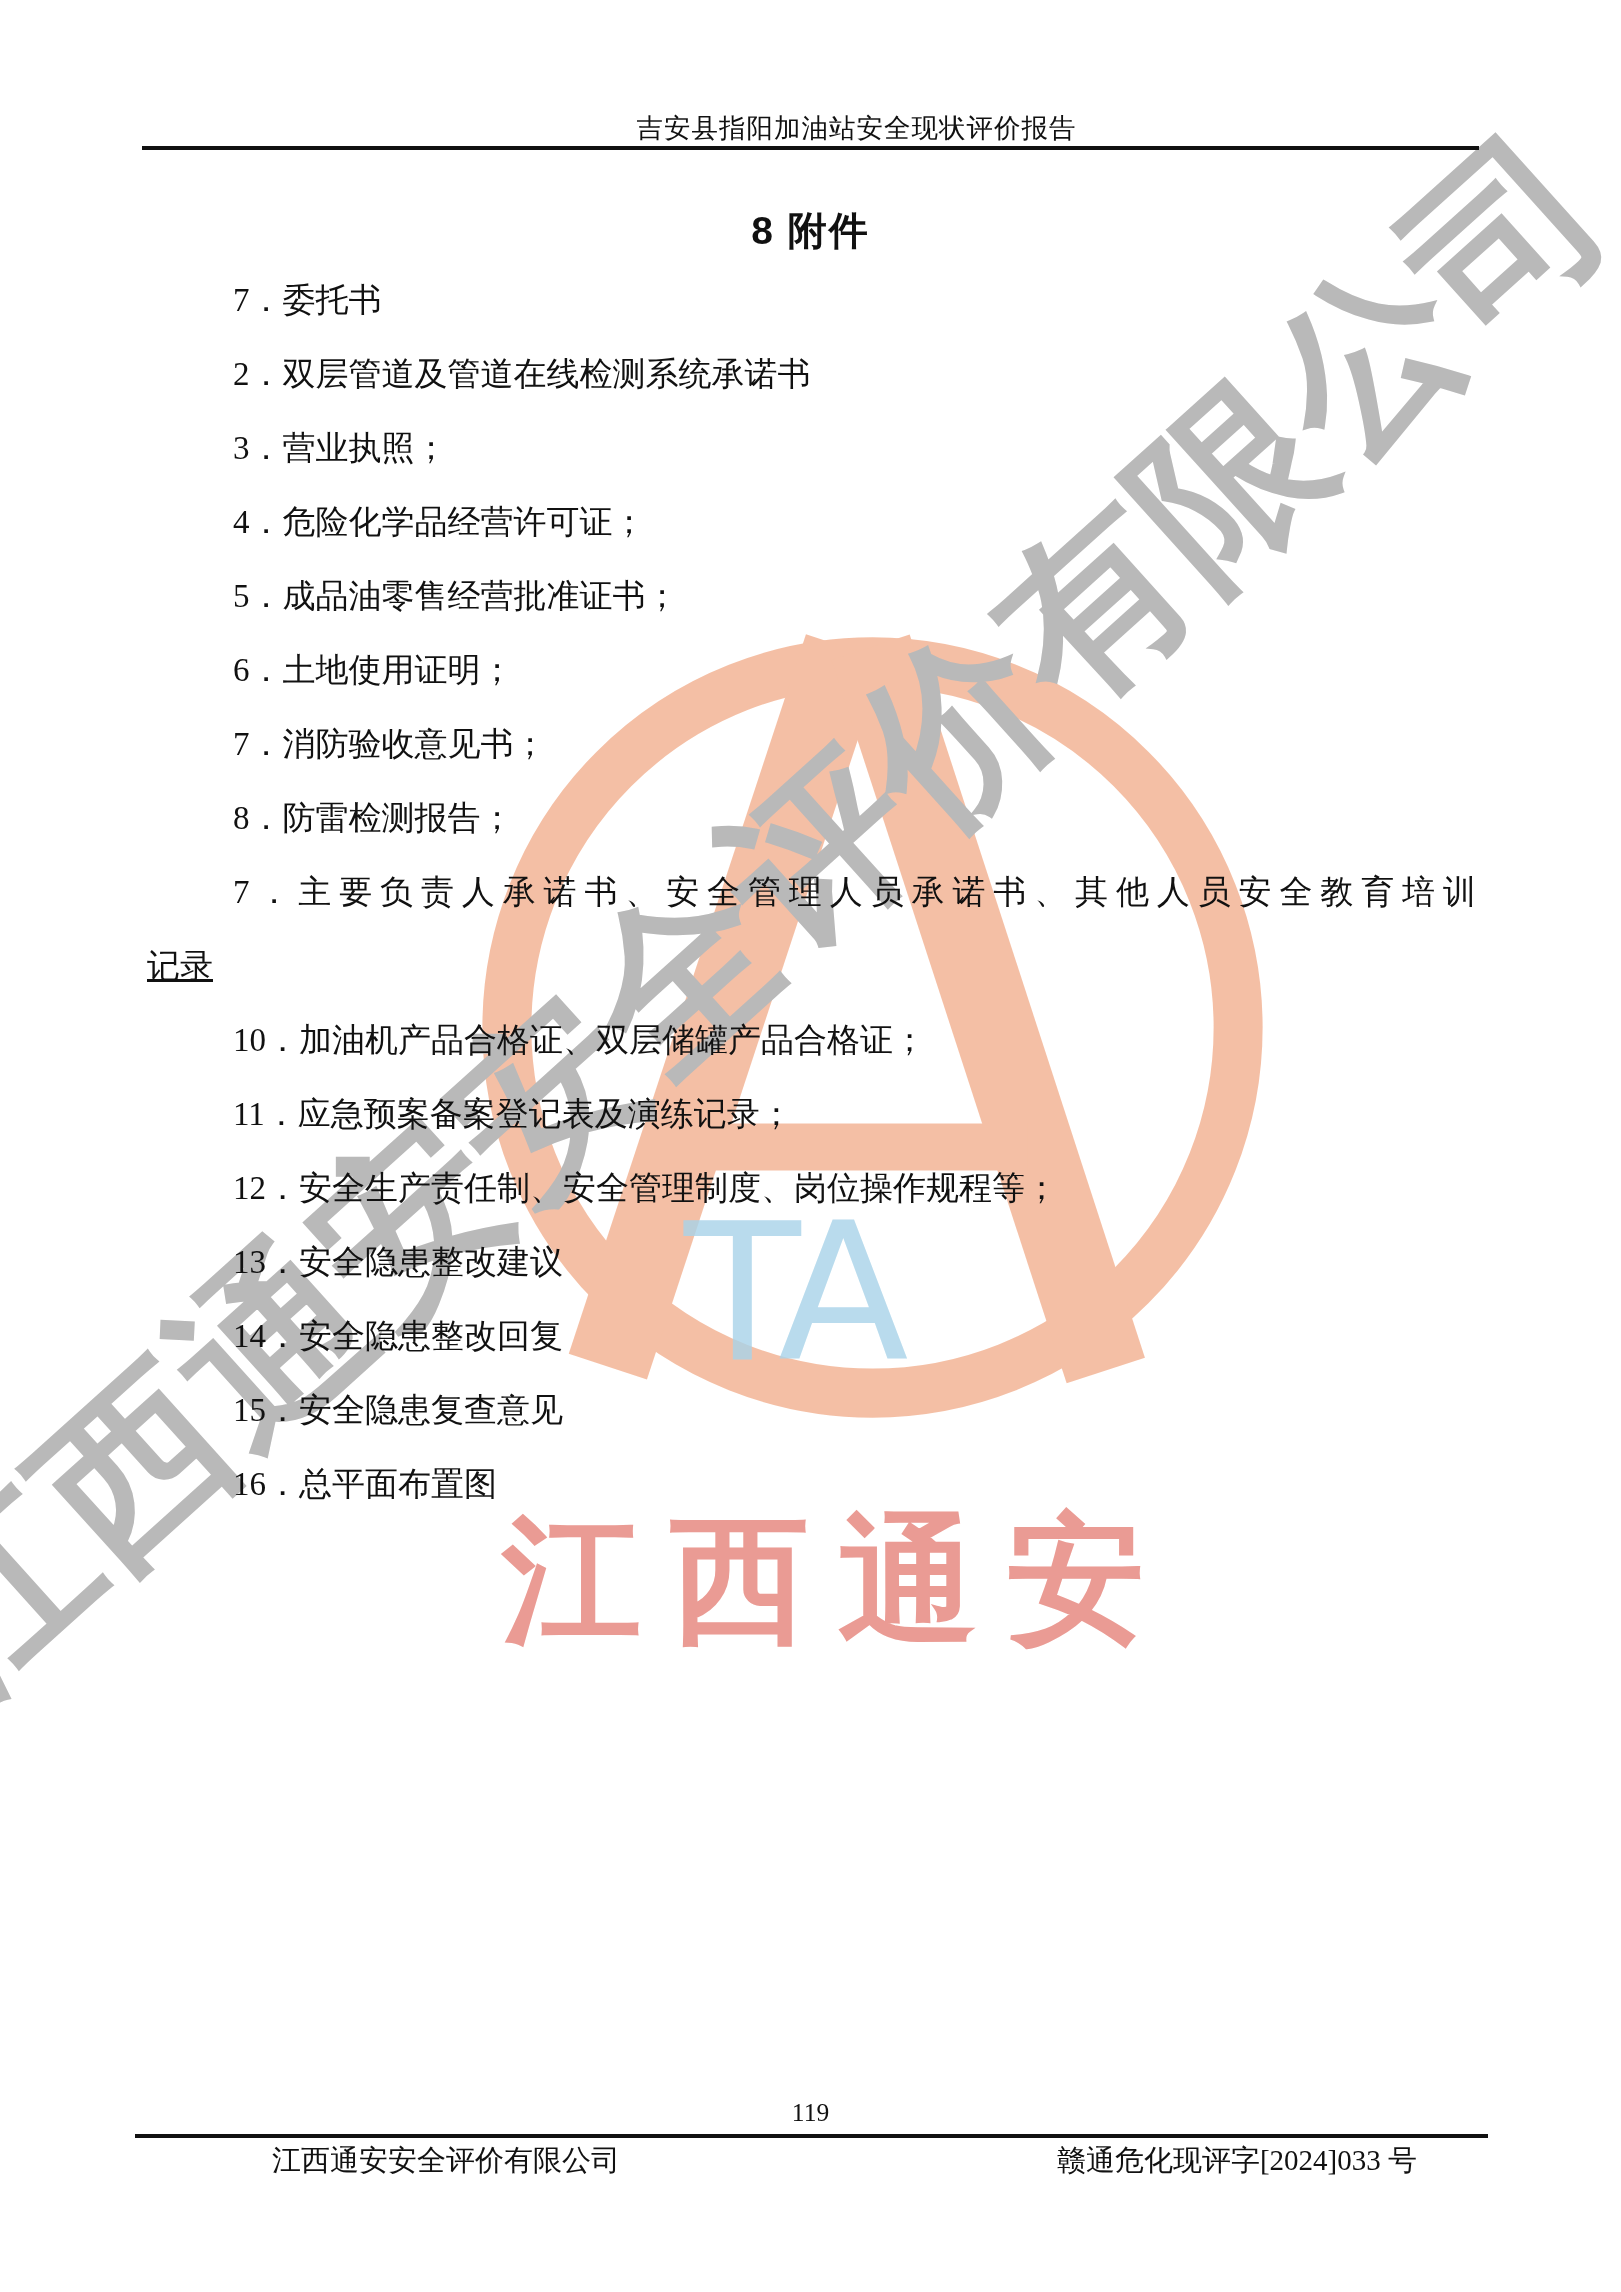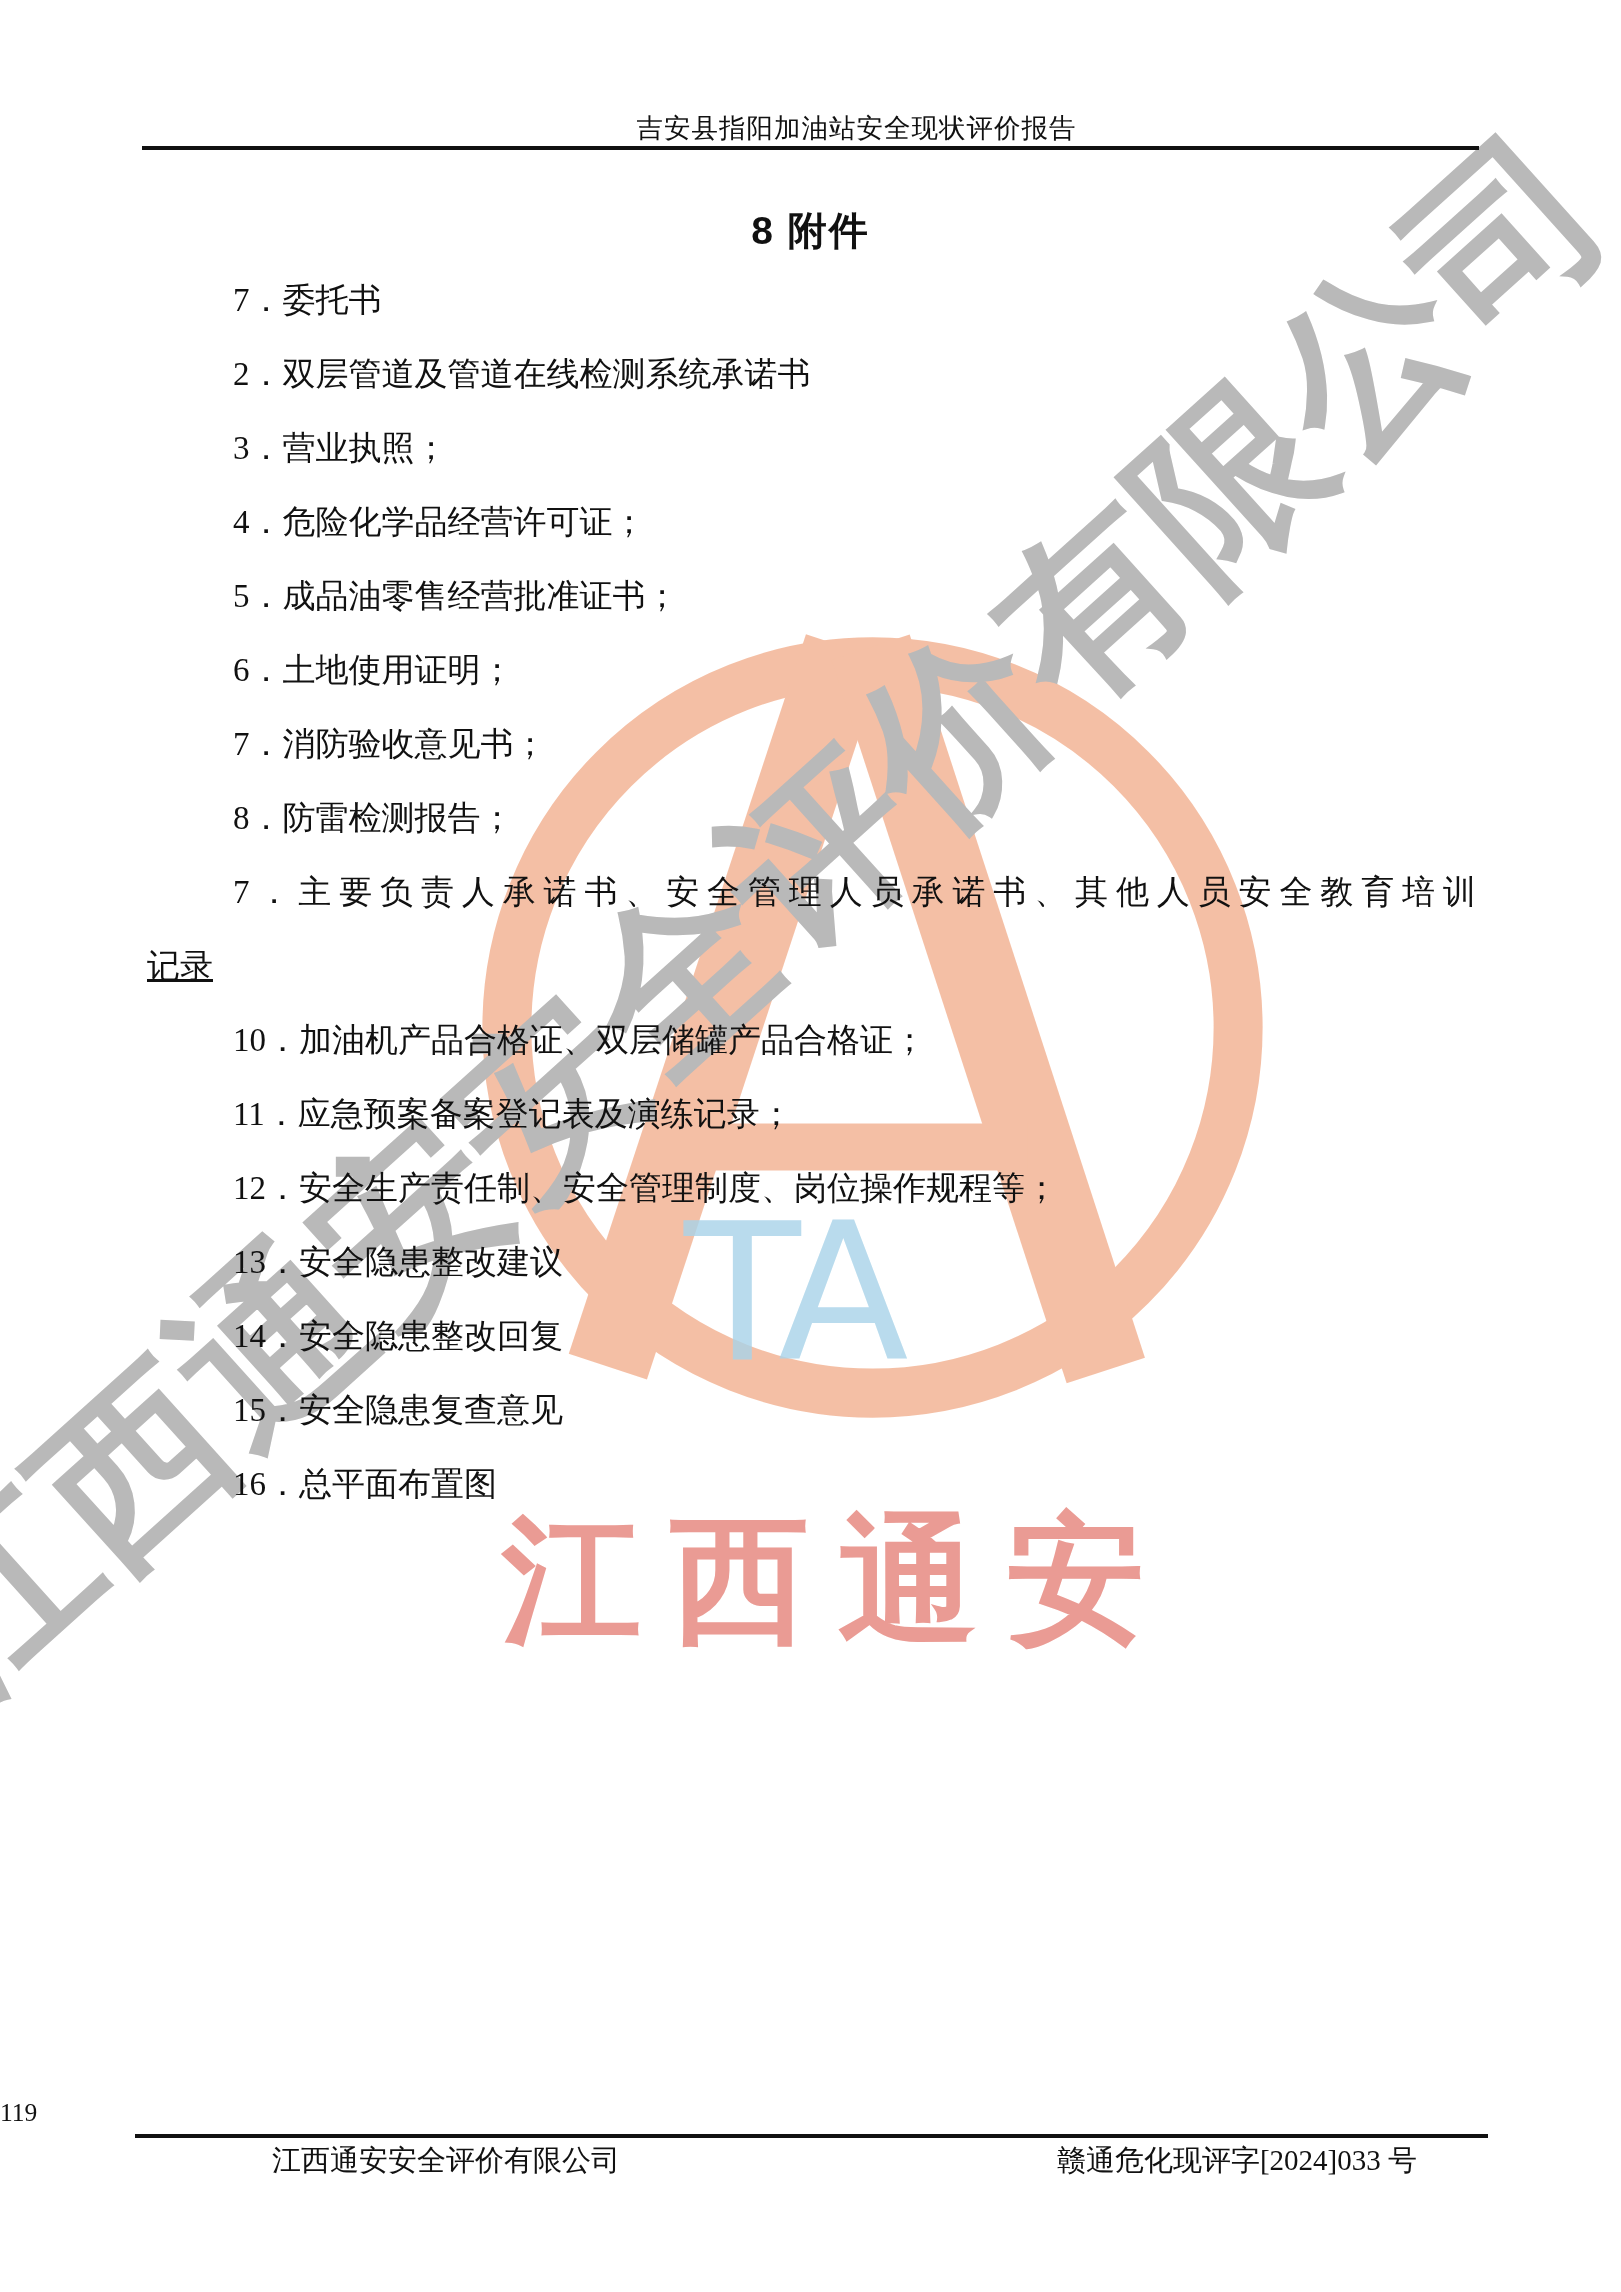--- a/index.html
+++ b/index.html
@@ -31,21 +31,21 @@
   .header-title{position:absolute;top:110px;left:0;width:100%;text-align:center;font-size:26.5px;letter-spacing:1px;padding-left:46px;}
   .header-rule{position:absolute;top:146px;left:142px;width:1337px;height:3.9px;background:var(--ink);}
   .section-title{
     position:absolute;top:204px;left:0;width:100%;text-align:center;
     font-family:"Liberation Sans",sans-serif;font-weight:bold;font-size:39px;letter-spacing:2px;
   }
   .att-list{position:absolute;top:263px;left:147px;width:1329px;font-size:33px;line-height:74px;}
   .att{margin:0;text-indent:86px;white-space:nowrap;}
   .att.flush{text-indent:0;text-decoration:underline;}
   .att.justify{text-indent:86px;white-space:normal;text-align:justify;text-align-last:justify;}
-  .page-number{position:absolute;top:2098px;left:0;width:100%;font-size:25.5px;}
+  .page-number{position:absolute;top:2098px;left:0;width:100%;text-align:center;font-size:25.5px;}
   .footer-rule{position:absolute;top:2134px;left:135px;width:1353px;height:3.9px;background:var(--ink);}
   .footer-company{position:absolute;top:2141px;left:272px;font-size:29px;}
   .footer-docnum{position:absolute;top:2141px;right:204px;font-size:29px;}
 </style>
 </head>
 <body>
 
 <div class="page">
 
   <div class="wm-logo">

